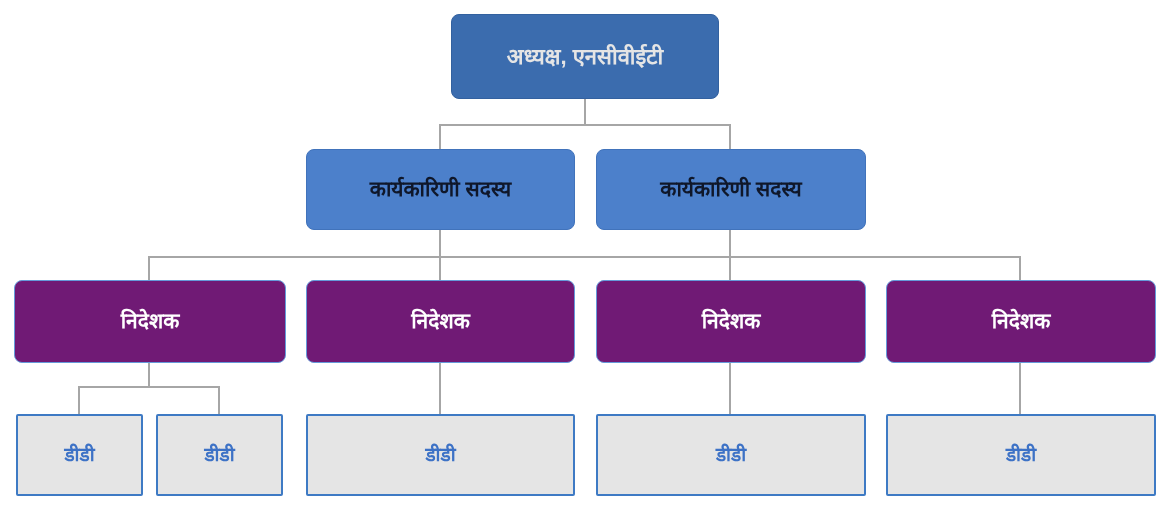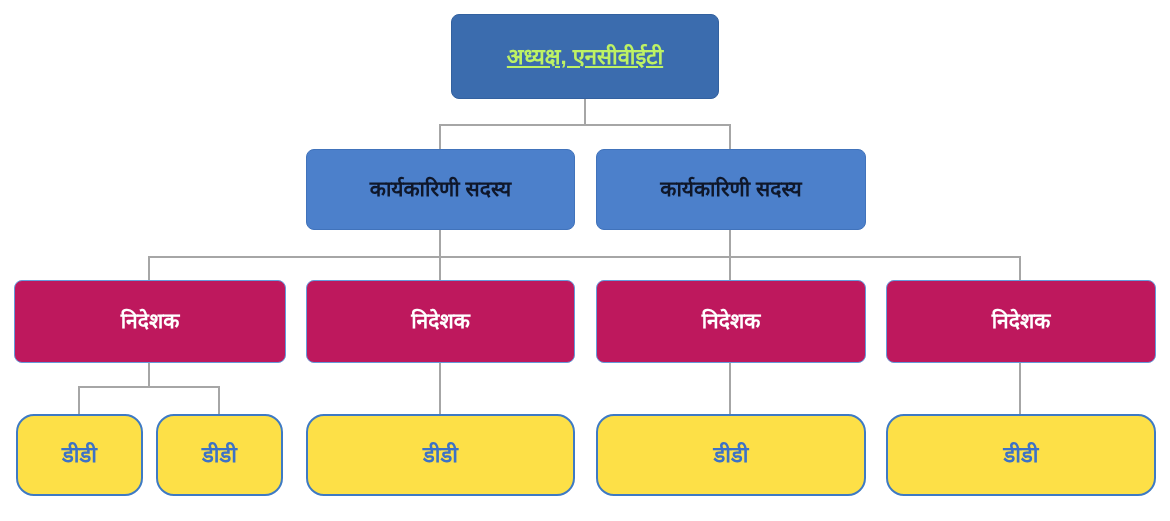--- a/index.html
+++ b/index.html
@@ -25,42 +25,41 @@
     font-weight: bold;
     border-radius: 8px;
   }
   .node .label {
     padding: 0 8px;
     line-height: 1.25;
   }
   .l1 {
     background: #3b6cae;
     border: 1px solid #33619f;
-    color: #bef264;
+    color: #e5e5e5;
     font-size: 22px;
-    text-decoration: underline;
   }
   .l2 {
     background: #4c80cb;
     border: 1px solid #4173bb;
     color: #0f172a;
     font-size: 21px;
   }
   .l3 {
-    background: #be185d;
+    background: #701a75;
     border: 1px solid #659ada;
     color: #ffffff;
     font-size: 21px;
   }
   .l4 {
-    background: #fde047;
+    background: #e5e5e5;
     border: 2px solid #3e7ac4;
     color: #3d72c6;
-    font-size: 22px;
-    border-radius: 18px;
+    font-size: 19px;
+    border-radius: 2px;
   }
   .conn {
     position: absolute;
     background: #a6a6a6;
   }
   .vline { width: 2px; }
   .hline { height: 2px; }
 </style>
 </head>
 <body>

